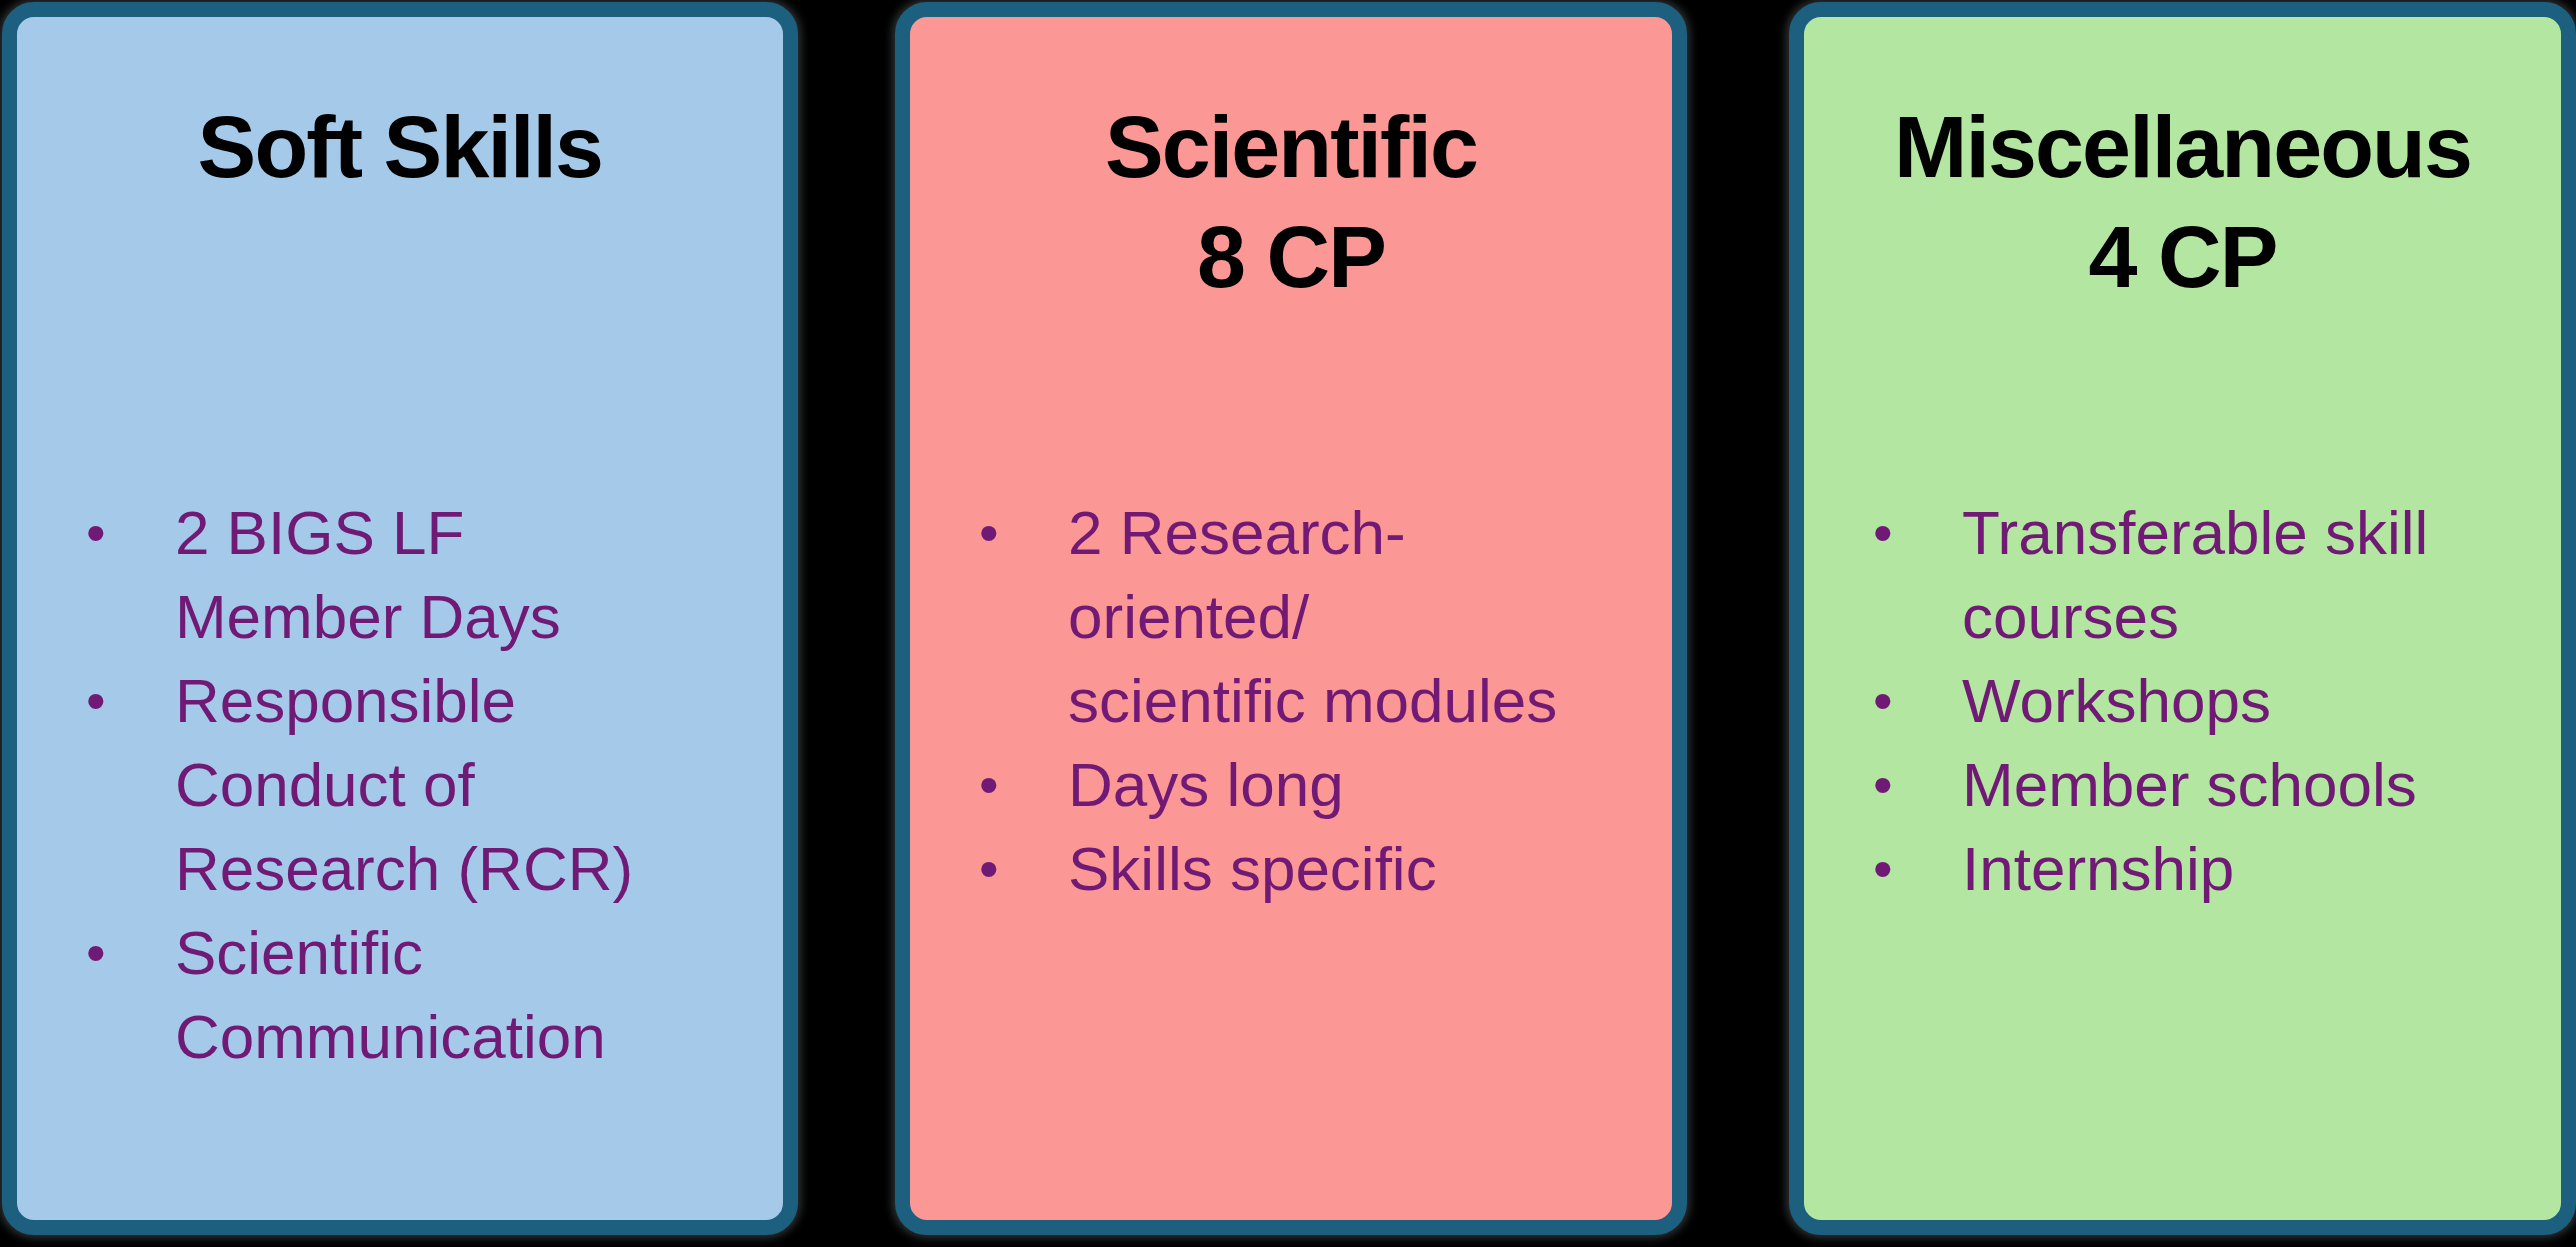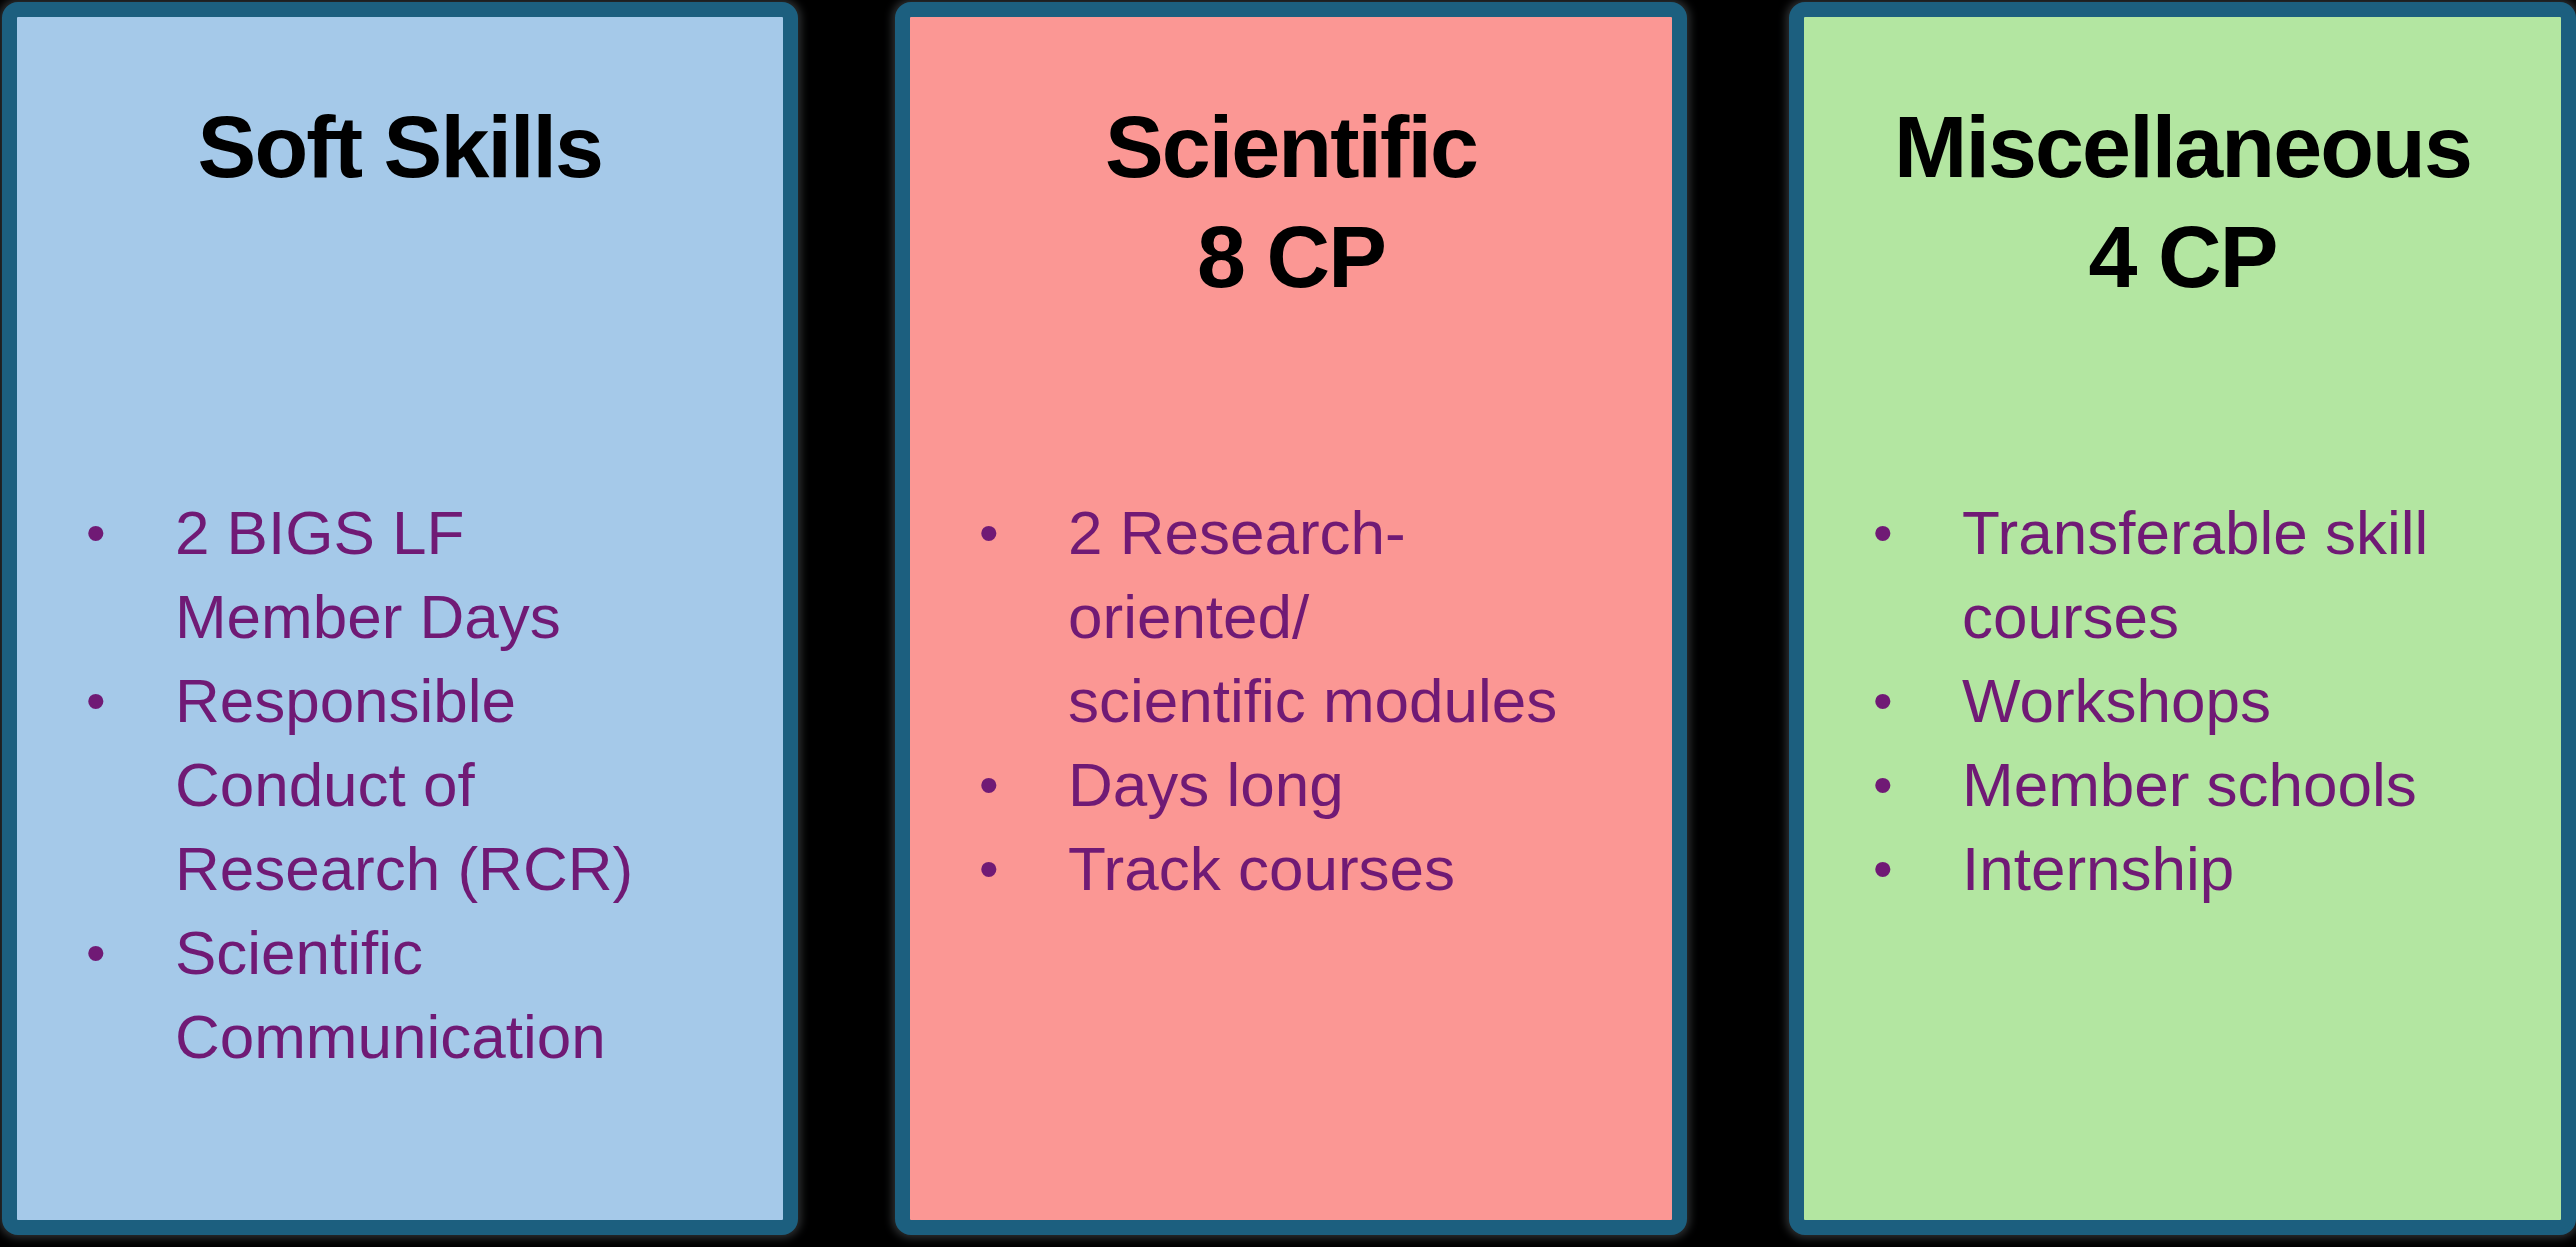--- a/index.html
+++ b/index.html
@@ -15,21 +15,21 @@
     overflow: hidden;
     font-family: "Liberation Sans", sans-serif;
   }
   .card {
     position: absolute;
     top: 1.9px;
     height: 1233px;
     box-sizing: border-box;
     background: var(--fill, #cccccc);
     border: 15px solid var(--border, #1c5f7f);
-    border-radius: 16px;
+    border-radius: 32px;
     box-shadow: 0 0 8.4px 2.8px rgba(105, 110, 115, 0.45);
   }
   .card-1 { left: 1.9px;    width: 796px; }
   .card-2 { left: 895px;  width: 792px; }
   .card-3 { left: 1789px; width: 787px; }
 
   .card-title {
     margin: 0;
     padding-top: 75px;
     text-align: center;
@@ -96,21 +96,21 @@
       <span class="title-line">8 CP</span>
     </h2>
     <ul class="card-list">
 
         <li class="card-item" data-bullet="•">2 Research-
 oriented/
 scientific modules</li>
 
         <li class="card-item" data-bullet="•">Days long</li>
 
-        <li class="card-item" data-bullet="•">Track courses</li>
+        <li class="card-item" data-bullet="•">Skills specific</li>
       </ul>
   </section>
 
   <section class="card card-3" style="--fill: #b3e6a1; --border: #1c5f7f;">
     <h2 class="card-title">
       <span class="title-line">Miscellaneous</span>
       <span class="title-line">4 CP</span>
     </h2>
     <ul class="card-list">
 

